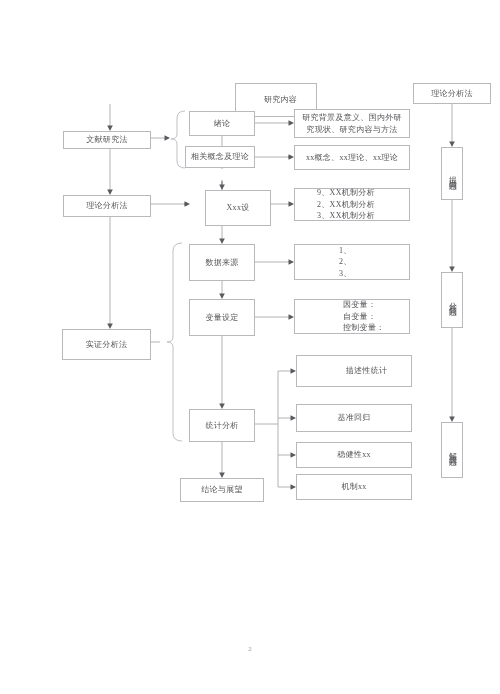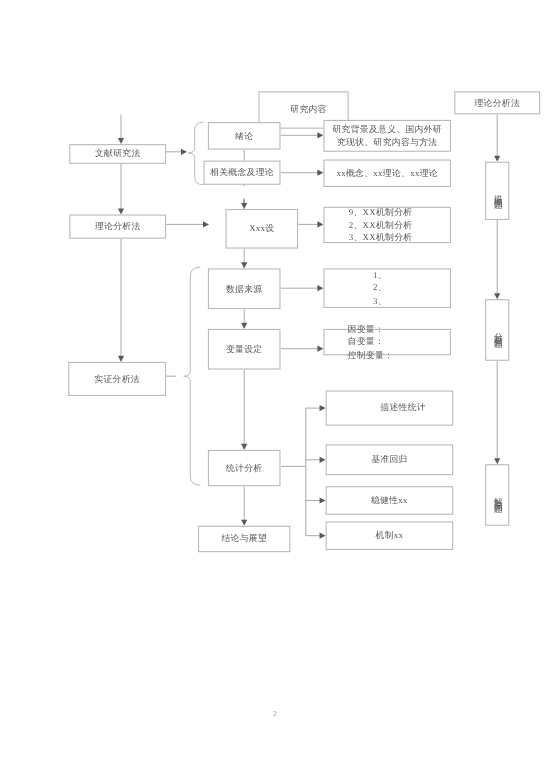--- a/index.html
+++ b/index.html
@@ -227,21 +227,21 @@
   <div class="box multi leftlines" style="left:294px; top:188px; width:116px; height:33px; padding-left:22px;">
     <span class="ln">9、XX机制分析</span>
     <span class="ln">2、XX机制分析</span>
     <span class="ln">3、XX机制分析</span>
   </div>
   <div class="box multi leftlines" style="left:294px; top:244px; width:116px; height:36px; padding-left:44px;">
     <span class="ln">1、</span>
     <span class="ln">2、</span>
     <span class="ln">3、</span>
   </div>
-  <div class="box multi leftlines" style="left:294px; top:299px; width:116px; height:24px; padding-left:21px;">
+  <div class="box multi leftlines" style="left:294px; top:299px; width:116px; height:35px; padding-left:48px;">
     <span class="ln">因变量：</span>
     <span class="ln">自变量：</span>
     <span class="ln">控制变量：</span>
   </div>
 
   <div class="box" style="left:296px; top:355px; width:116px; height:32px;padding-left:27px;">
     <span class="ln">描述性统计</span>
   </div>
   <div class="box" style="left:296px; top:404px; width:116px; height:28px;">
     <span class="ln">基准回归</span>

